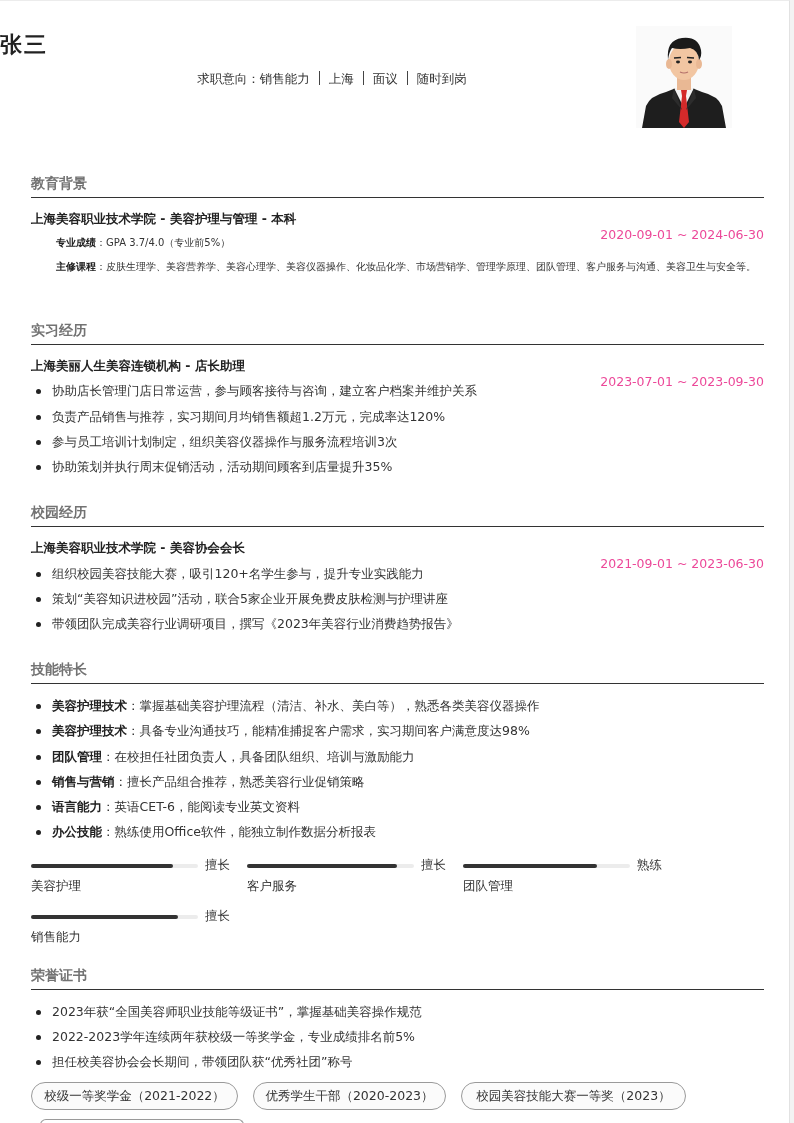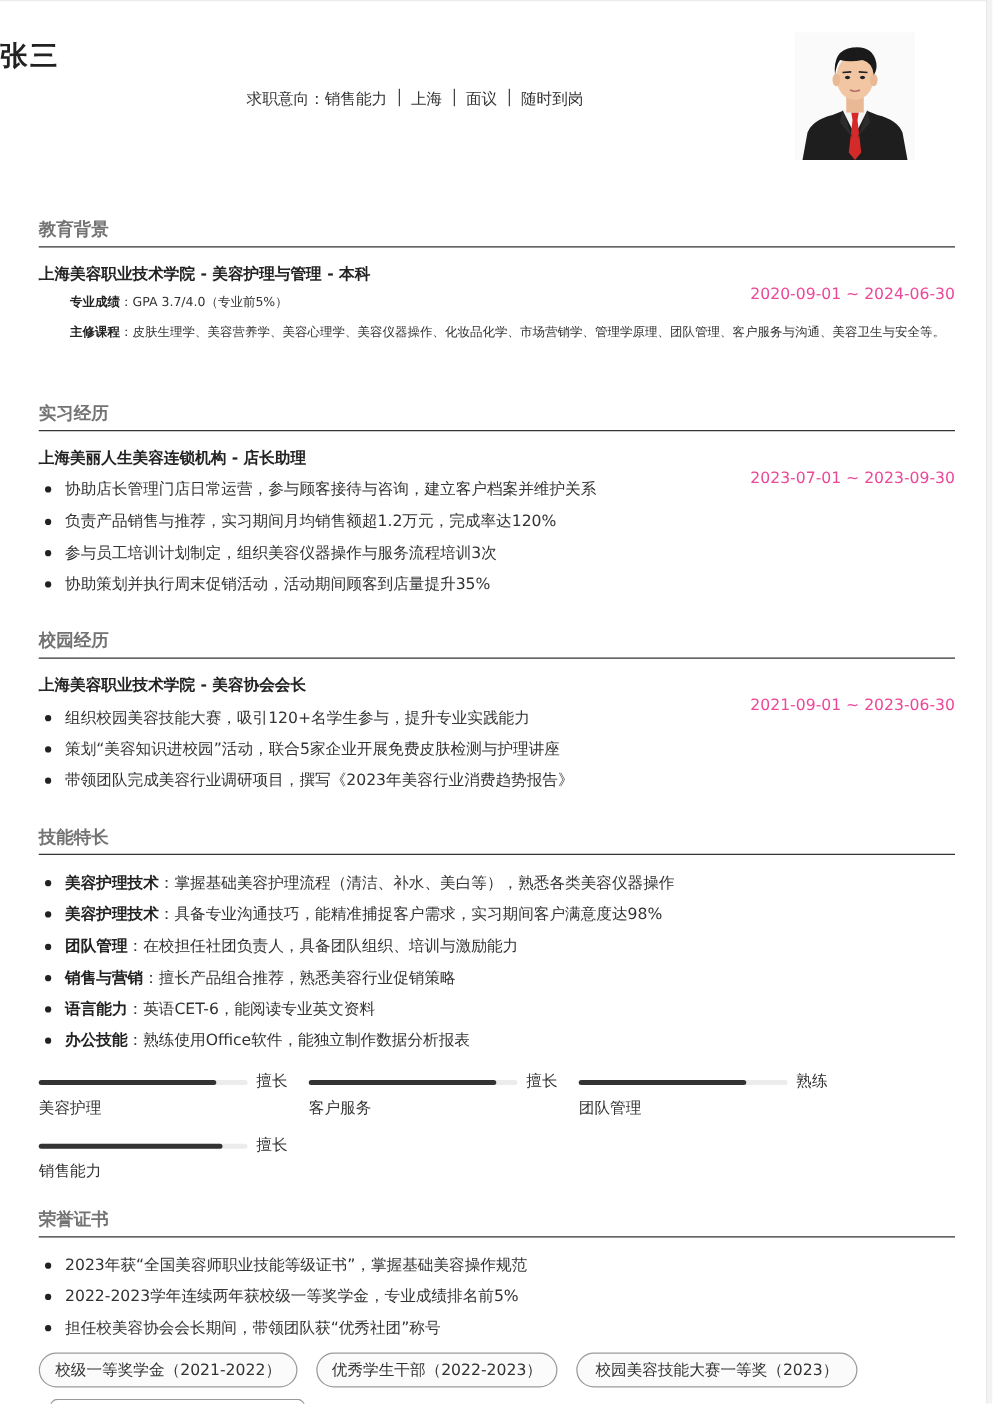--- a/index.html
+++ b/index.html
@@ -189,15 +189,15 @@
     <span>2023年获“全国美容师职业技能等级证书”，掌握基础美容操作规范</span>
   </div>
 <div class="bullet" style="top:1029px;">
     <span>2022-2023学年连续两年获校级一等奖学金，专业成绩排名前5%</span>
   </div>
 <div class="bullet" style="top:1054px;">
     <span>担任校美容协会会长期间，带领团队获“优秀社团”称号</span>
   </div>
 
 <div class="tag" style="left:31px; width:207px;">校级一等奖学金（2021-2022）</div>
-<div class="tag" style="left:253px; width:193px;">优秀学生干部（2022-2023）</div>
+<div class="tag" style="left:253px; width:193px;">优秀学生干部（2020-2023）</div>
 <div class="tag" style="left:461px; width:225px;">校园美容技能大赛一等奖（2023）</div>
 <div class="ghost-tag"></div>
 
 </body></html>

